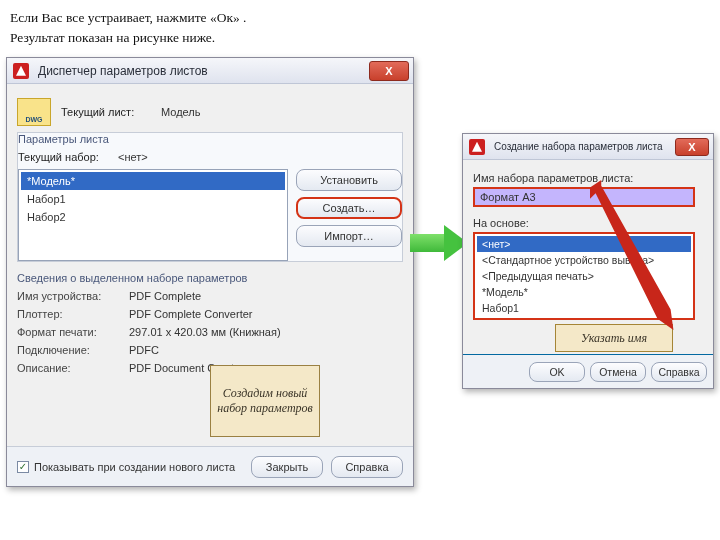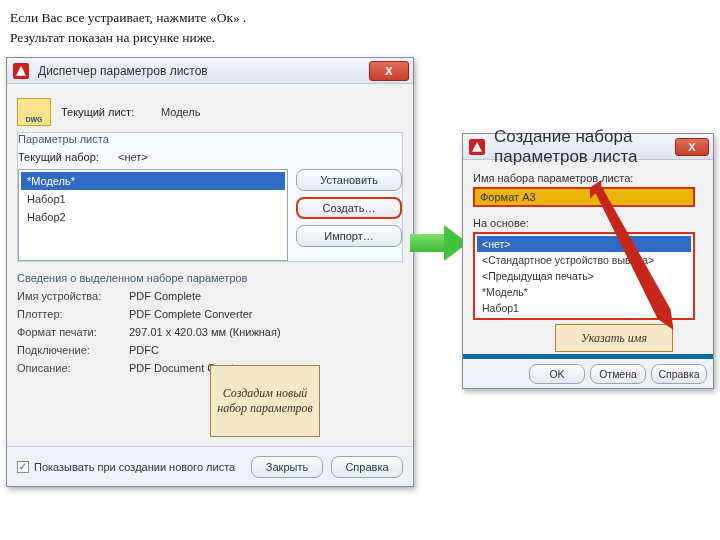--- a/index.html
+++ b/index.html
@@ -47,28 +47,28 @@
   .arrow { position:absolute; left:410px; top:168px; width:58px; height:36px; }
   .arrow .shaft { width:38px; height:18px; background:linear-gradient(#7ee06a,#3fb93a); position:absolute; left:0; top:9px; }
   .arrow .head { position:absolute; left:34px; top:0; width:0; height:0; border-left:24px solid #45c23f; border-top:18px solid transparent; border-bottom:18px solid transparent; }
 
   .redarr { position:absolute; left:580px; top:123px; width:95px; height:150px; pointer-events:none;}
   .redarr svg { width:100%; height:100%; }
 
   
   .dlgR { position:absolute; left:462px; top:76px; width:252px; height:256px; background:#f0f0f0; border:1px solid #8a8a9a; box-shadow: 2px 3px 6px rgba(0,0,0,0.3); }
   .bodyR { padding:8px 18px 40px 10px; }
-  .fld { height:20px; border:1px solid #9aa4b8; background:#eab308; padding:0 5px; display:flex; align-items:center; font-size:11px; color:#333; }
+  .fld { height:20px; border:1px solid #9aa4b8; background:#c4b5fd; padding:0 5px; display:flex; align-items:center; font-size:11px; color:#333; }
   .fld.hl { border:2px solid #d43316; }
   .lbls { font-size:11px; color:#333; margin:4px 0 3px 0; }
   .listboxR { height:88px; background:#fff; border:1px solid #97a3b8; padding:2px; overflow:hidden; }
   .listboxR .item { padding:2px 5px; font-size:10.5px; color:#333; }
   .listboxR .item.sel { background:#316ac5; color:#fff; }
   .listboxR.hl { border:2px solid #d43316; }
-  .footR { position:absolute; bottom:0; left:0; right:0; height:34px; border-top:5px solid #0369a1; background:#eef1f6; display:flex; align-items:center; justify-content:flex-end; padding:0 6px; gap:5px;}
+  .footR { position:absolute; bottom:0; left:0; right:0; height:34px; border-top:1px solid #0369a1; background:#eef1f6; display:flex; align-items:center; justify-content:flex-end; padding:0 6px; gap:5px;}
   .footR .btn { width:56px; height:20px; font-size:10.5px; }
 </style>
 </head>
 <body>
 
 <div class="doc-text">
   <div>Если Вас все устраивает, нажмите «Ок» .</div>
   <div>Результат показан на рисунке ниже.</div>
 </div>
 
@@ -146,21 +146,21 @@
   <div class="note">Создадим новый набор параметров</div>
 
   <div class="arrow">
     <div class="shaft"></div>
       <div class="head"></div>
   </div>
 
   <div class="dlgR">
     <div class="titlebar">
       <div class="appicn"></div>
-      <div class="title" style="font-size:17px">Создание набора параметров листа</div>
+      <div class="title" style="font-size:10px">Создание набора параметров листа</div>
       <div class="close-x" style="width:34px;height:18px">X</div>
     </div>
     <div class="bodyR">
       <div class="lbls">Имя набора параметров листа:</div>
       <div class="fld hl">
           <span>Формат А3</span>
         </div>
       <div class="lbls" style="margin-top:10px">На основе:</div>
       <div class="listboxR hl">
         <div class="item sel">&lt;нет&gt;</div>

